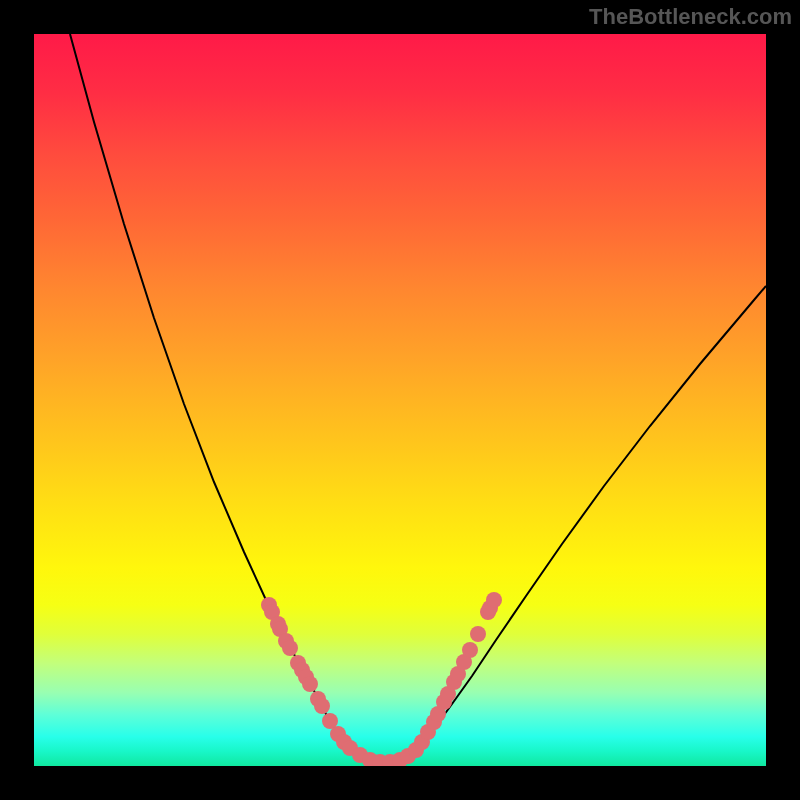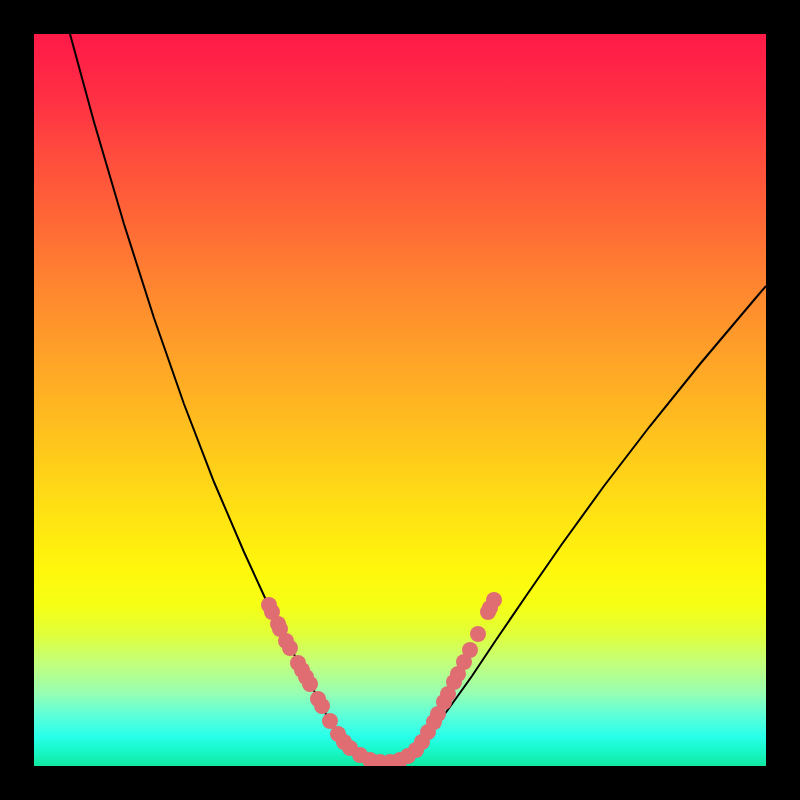--- a/index.html
+++ b/index.html
@@ -24,20 +24,21 @@
     #18f7c8 98%,
     #10e8a0 100%);
 }
 .wm{position:absolute;right:8px;top:4px;font:700 22px Arial,Helvetica,sans-serif;color:#565656;}
 svg.curve{position:absolute;left:0;top:0;width:732px;height:732px;}
 </style>
 </head>
 <body>
 
 <div class="frame">
+  <div class="wm">TheBottleneck.com</div>
   <div class="plot">
     <svg class="curve" viewBox="0 0 732 732">
       <path id="path-left" fill="none" stroke="#000" stroke-width="2" d="M36 0 L60 88 L90 190 L120 284 L150 370 L180 448 L210 518 L232 566 L248 598 L262 624 L274 646 L284 664 L292 680 L300 694 L308 706 L318 716"></path>
       <path id="path-floor" fill="none" stroke="#000" stroke-width="2" d="M318 716 L328 723 L338 727 L348 729 L358 729 L368 727 L376 723"></path>
       <path id="path-right" fill="none" stroke="#000" stroke-width="2" d="M376 723 L388 710 L402 692 L418 670 L438 642 L462 606 L492 562 L528 510 L570 452 L616 392 L666 330 L720 266 L732 252"></path>
       <g id="markers-left">
           <circle cx="235" cy="571" r="8" fill="#df6d72"></circle>
           <circle cx="238" cy="578" r="8" fill="#df6d72"></circle>
           <circle cx="244" cy="590" r="8" fill="#df6d72"></circle>
           <circle cx="246" cy="595" r="8" fill="#df6d72"></circle>

